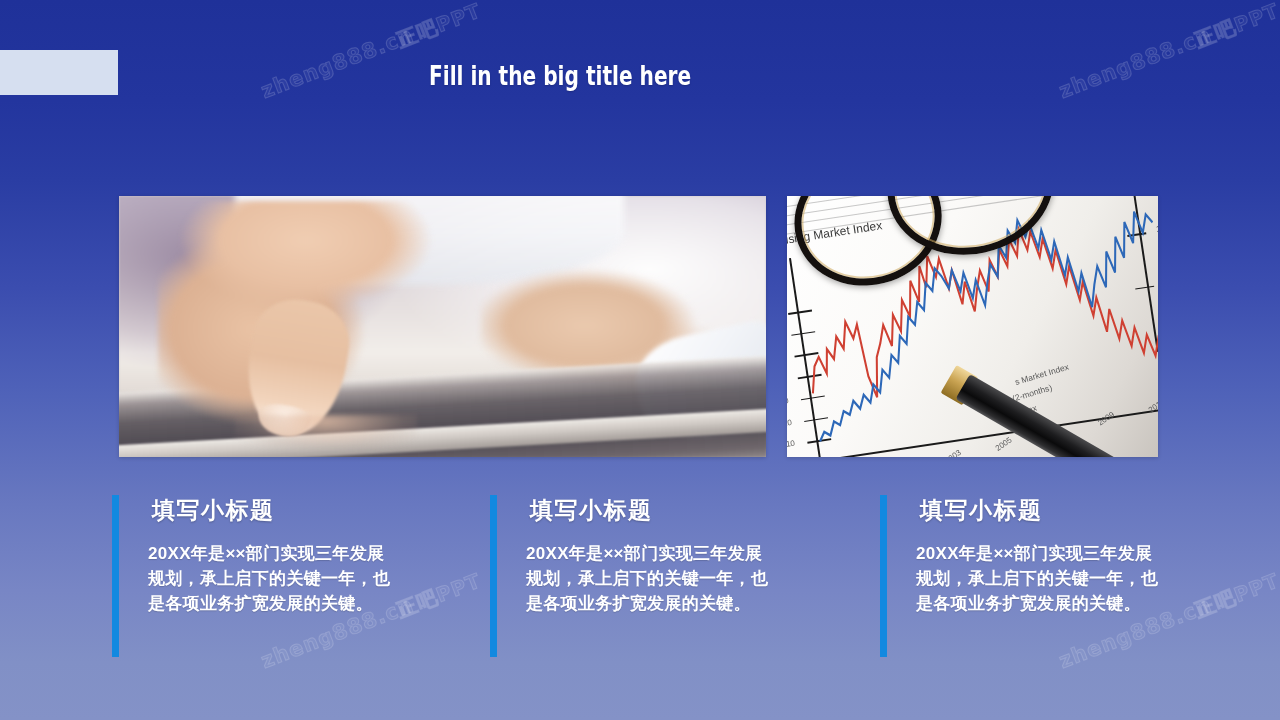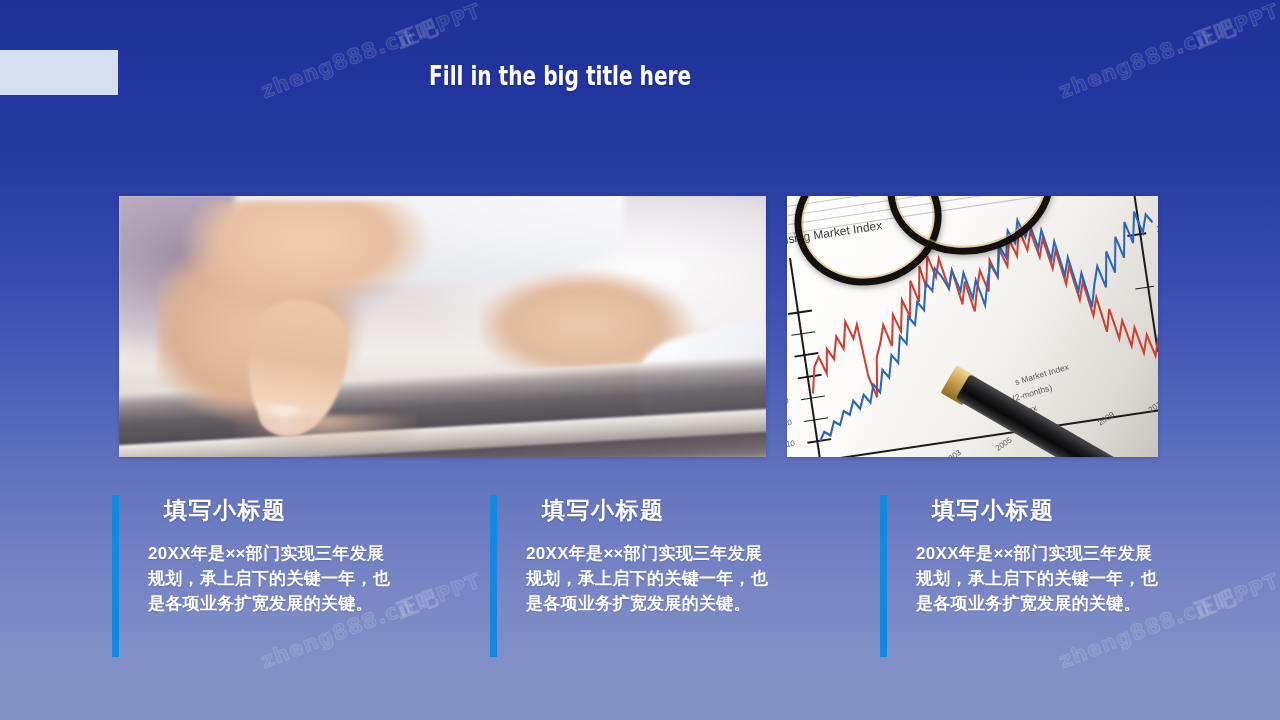--- a/index.html
+++ b/index.html
@@ -194,21 +194,21 @@
 
   
   .col { position:absolute; top:495px; height:165px; z-index:6; }
   .col .bar {
     position:absolute; left:0; top:0; width:7px; height:162px;
     background:#1289e0;
   }
   .col .body { position:absolute; left:36px; top:0; width:270px; }
   .col h3 {
     font-size:23px; font-weight:700; color:#ffffff;
-    letter-spacing:1.5px; line-height:30px; margin:0 0 16px 16px;
+    letter-spacing:1.5px; line-height:30px; margin:0 0 16px 4px;
     text-shadow:0 1px 2px rgba(0,0,0,.25);
     white-space:nowrap;
   }
   .col p {
     font-size:17px; color:#ffffff; line-height:25px;
     letter-spacing:.3px; font-weight:700;
     text-shadow:0 1px 1px rgba(0,0,0,.16);
     width:252px;
   }
   #col-1 { left:112px; width:330px; }

